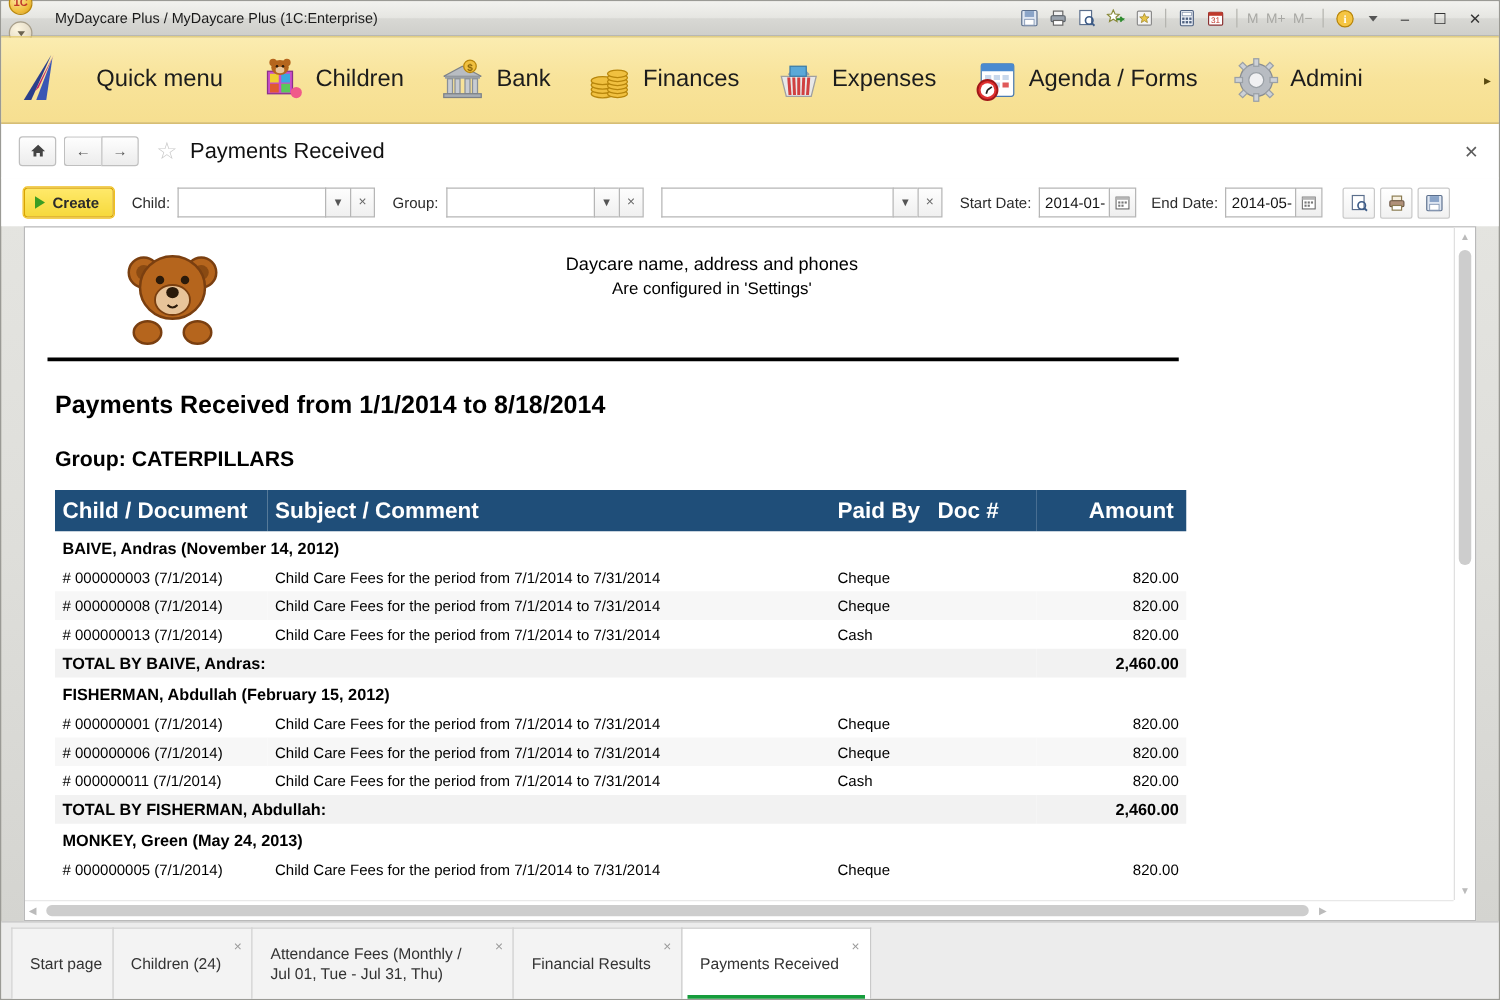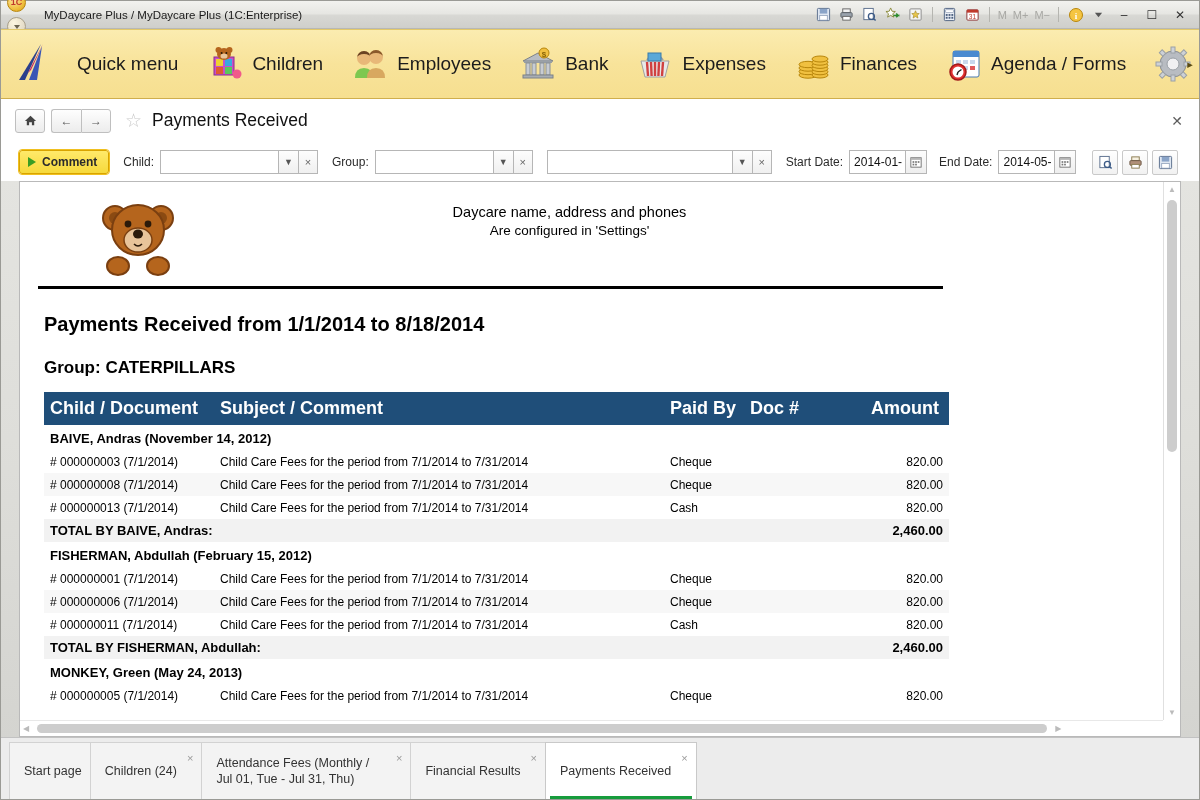--- a/index.html
+++ b/index.html
@@ -366,89 +366,76 @@
           <circle cx="23.5" cy="5" r="3" fill="#b5651d"></circle>
           <ellipse cx="18" cy="11" rx="3.5" ry="2.6" fill="#e8c49a"></ellipse>
           <circle cx="15.6" cy="8" r="1" fill="#2b1a0a"></circle>
           <circle cx="20.4" cy="8" r="1" fill="#2b1a0a"></circle>
           <circle cx="31" cy="29" r="4.5" fill="#f05a8a"></circle>
         </svg>
       </span>
       <span class="label">Children</span>
     </div>
 
-    <div class="nav-item">
-      <span class="nav-ico">
-        <svg width="38" height="38" viewBox="0 0 38 38">
-          <circle cx="13" cy="13" r="7" fill="#e8b878"></circle>
-          <path d="M13 6 a7 7 0 0 1 7 7 a7 4 0 0 0 -14 0 a7 7 0 0 1 7 -7z" fill="#6b4423"></path>
-          <path d="M4 33 q0 -10 9 -10 q9 0 9 10z" fill="#7ec850"></path>
-          <circle cx="25" cy="12" r="7" fill="#e8b878"></circle>
-          <path d="M25 5 a7 7 0 0 1 7 7 a7 4 0 0 0 -14 0 a7 7 0 0 1 7 -7z" fill="#8a5a2b"></path>
-          <path d="M16 33 q0 -10 9 -10 q9 0 9 10z" fill="#d8a860"></path>
-        </svg>
-      </span>
-      <span class="label">Employees</span>
-    </div>
 
     <div class="nav-item">
       <span class="nav-ico">
         <svg width="38" height="38" viewBox="0 0 38 38">
           <polygon points="19,8 34,16 4,16" fill="#b8bcc2" stroke="#7d8288"></polygon>
           <rect x="5" y="16" width="28" height="2" fill="#9aa0a6"></rect>
           <g fill="#c8ccd2" stroke="#8a9096">
             <rect x="7" y="18" width="4" height="12"></rect>
               <rect x="13" y="18" width="4" height="12"></rect>
             <rect x="21" y="18" width="4" height="12"></rect>
               <rect x="27" y="18" width="4" height="12"></rect>
           </g>
           <rect x="4" y="30" width="30" height="3" fill="#a8aeb4" stroke="#7d8288"></rect>
           <circle cx="25" cy="8" r="5" fill="#f0c040" stroke="#b8860b"></circle>
           <text x="25" y="11.5" font-size="8" text-anchor="middle" fill="#8a6508" font-family="sans-serif" font-weight="bold">$</text>
         </svg>
       </span>
       <span class="label">Bank</span>
-    </div>
-
-    <div class="nav-item">
-      <span class="nav-ico">
-        <svg width="38" height="38" viewBox="0 0 38 38">
-          <path d="M11 15 q8 -10 16 0" fill="none" stroke="#9aa0a6" stroke-width="2"></path>
-          <polygon points="5,16 33,16 29,32 9,32" fill="#e8e8e8" stroke="#a0a0a0"></polygon>
-          <g stroke="#d04040" stroke-width="2.4">
-            <line x1="11" y1="17" x2="12" y2="31"></line>
-              <line x1="15" y1="17" x2="15.6" y2="31"></line>
-            <line x1="19" y1="17" x2="19" y2="31"></line>
-              <line x1="23" y1="17" x2="22.4" y2="31"></line>
-            <line x1="27" y1="17" x2="26" y2="31"></line>
-          </g>
-          <rect x="12" y="8" width="13" height="8" fill="#5aa8d8" stroke="#3a7ba8"></rect>
-        </svg>
-      </span>
-      <span class="label">Expenses</span>
     </div>
 
     <div class="nav-item">
       <span class="nav-ico">
         <svg width="38" height="38" viewBox="0 0 38 38">
           <g fill="#f0c040" stroke="#b8860b">
             <ellipse cx="14" cy="30" rx="9" ry="3.2"></ellipse>
               <ellipse cx="14" cy="26.5" rx="9" ry="3.2"></ellipse>
             <ellipse cx="14" cy="23" rx="9" ry="3.2"></ellipse>
               <ellipse cx="14" cy="19.5" rx="9" ry="3.2"></ellipse>
             <ellipse cx="26" cy="30" rx="8" ry="3"></ellipse>
               <ellipse cx="26" cy="26.8" rx="8" ry="3"></ellipse>
             <ellipse cx="26" cy="23.6" rx="8" ry="3"></ellipse>
               <ellipse cx="26" cy="20.4" rx="8" ry="3"></ellipse>
             <ellipse cx="26" cy="17.2" rx="8" ry="3"></ellipse>
               <ellipse cx="26" cy="14" rx="8" ry="3"></ellipse>
           </g>
         </svg>
       </span>
       <span class="label">Finances</span>
+    </div>
+
+    <div class="nav-item">
+      <span class="nav-ico">
+        <svg width="38" height="38" viewBox="0 0 38 38">
+          <path d="M11 15 q8 -10 16 0" fill="none" stroke="#9aa0a6" stroke-width="2"></path>
+          <polygon points="5,16 33,16 29,32 9,32" fill="#e8e8e8" stroke="#a0a0a0"></polygon>
+          <g stroke="#d04040" stroke-width="2.4">
+            <line x1="11" y1="17" x2="12" y2="31"></line>
+              <line x1="15" y1="17" x2="15.6" y2="31"></line>
+            <line x1="19" y1="17" x2="19" y2="31"></line>
+              <line x1="23" y1="17" x2="22.4" y2="31"></line>
+            <line x1="27" y1="17" x2="26" y2="31"></line>
+          </g>
+          <rect x="12" y="8" width="13" height="8" fill="#5aa8d8" stroke="#3a7ba8"></rect>
+        </svg>
+      </span>
+      <span class="label">Expenses</span>
     </div>
 
     <div class="nav-item">
       <span class="nav-ico">
         <svg width="38" height="38" viewBox="0 0 38 38">
           <rect x="8" y="6" width="26" height="26" rx="2" fill="#fff" stroke="#4a7ab0"></rect>
           <rect x="8" y="6" width="26" height="6" fill="#4a8ad0"></rect>
           <g fill="#c8d8ec">
               <rect x="11" y="15" width="5" height="4"></rect>
               <rect x="18" y="15" width="5" height="4"></rect>
@@ -501,21 +488,21 @@
       <div class="navbtn">→</div>
     </div>
     <div class="star">☆</div>
     <div class="form-title">Payments Received</div>
     <div class="form-close">✕</div>
   </div>
 
   <div class="filterbar">
     <div class="create-btn">
       <span class="tri"></span>
-      <span>Comment</span>
+      <span>Create</span>
     </div>
 
     <span class="flabel">Child:</span>
     <div class="combo">
       <div class="fld" style="width:118px"></div>
       <div class="arrow">▼</div>
       <div class="clr">×</div>
     </div>
 
     <span class="flabel">Group:</span>

